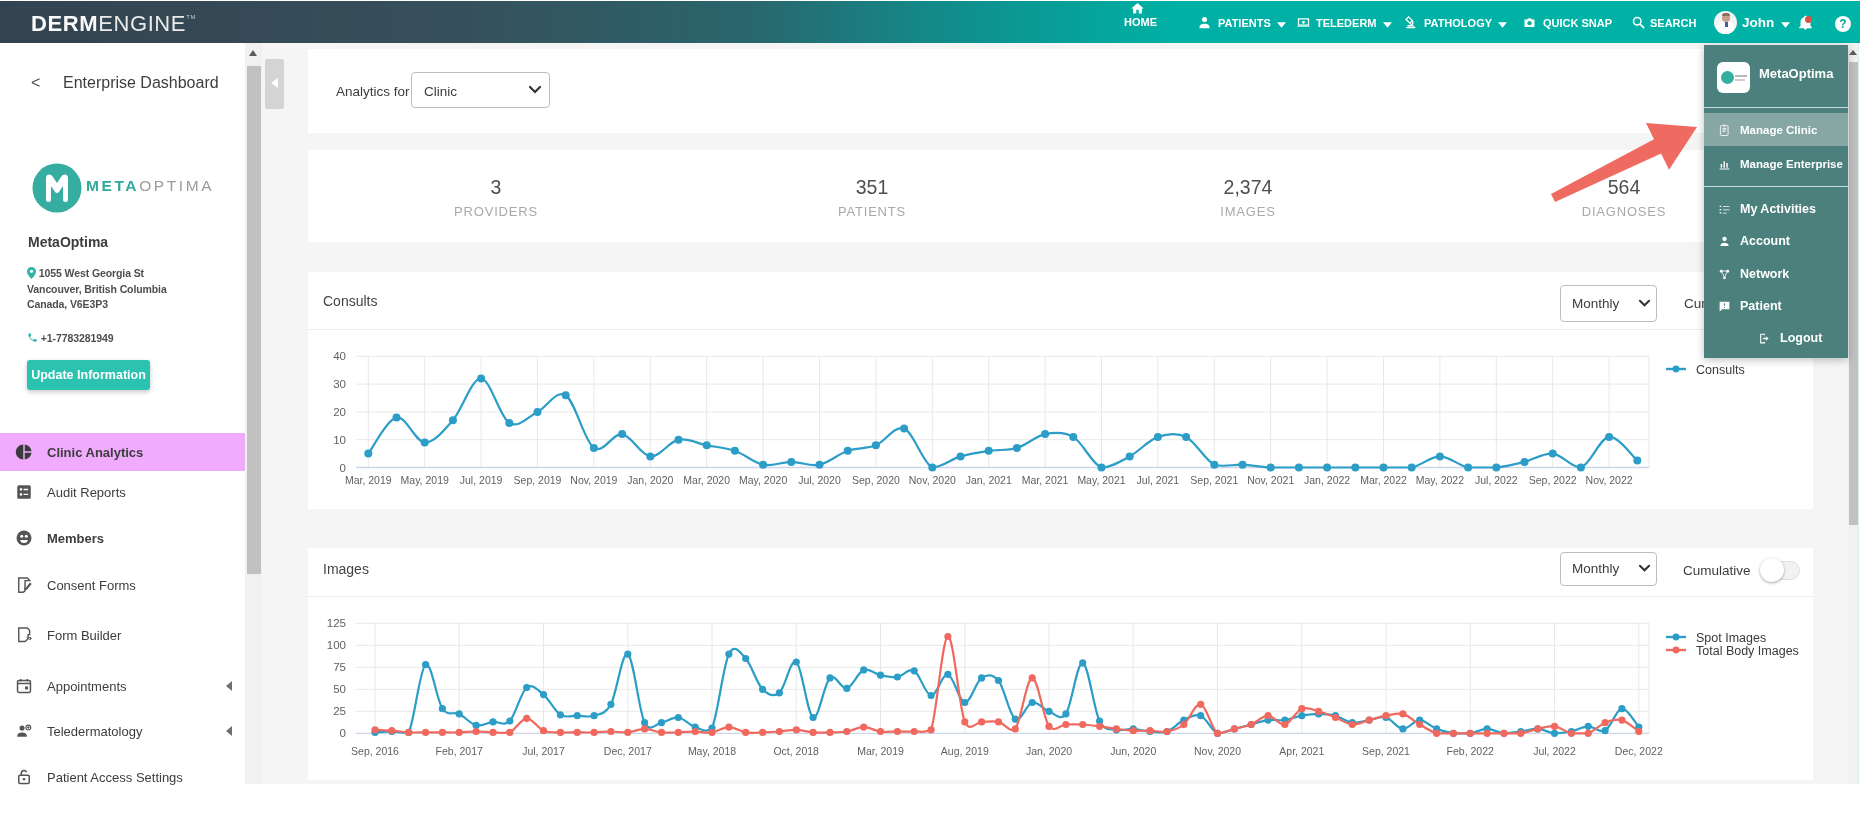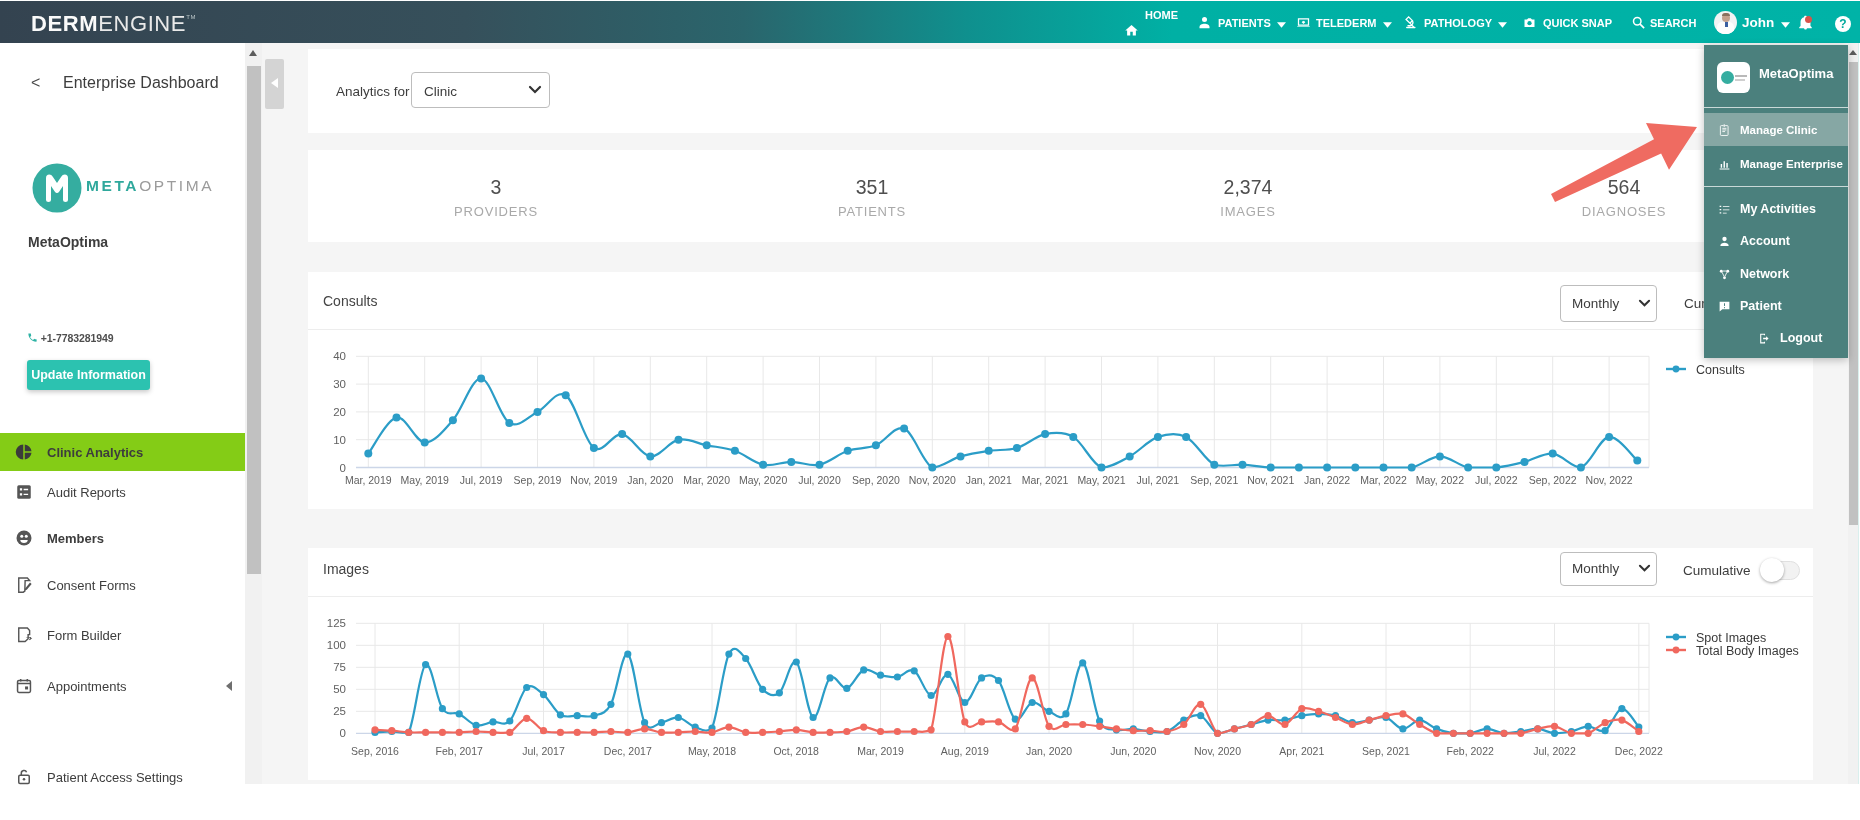--- a/index.html
+++ b/index.html
@@ -9,21 +9,21 @@
 <body>
 <div class="abs" style="left:0;top:0;width:1860px;height:820px;background:#fff;">
 
   <div class="abs" style="left:262px;top:43px;width:1598px;height:741px;background:#f5f5f5;"></div>
 
   <div class="abs" style="left:0;top:1px;width:1860px;height:42px;
        background:linear-gradient(90deg,#344350 0%,#36505b 25%,#2a656c 40%,#0f908e 52%,#00b0a4 63%,#00b3a7 100%);">
     <div class="abs" style="left:31px;top:10px;font-size:22px;color:#fafafa;letter-spacing:.6px;">
       <span style="font-weight:700;">DERM</span><span style="font-weight:400;color:#e9e9e9;">ENGINE</span><span style="font-size:6px;vertical-align:12px;color:#b9c4c6;">TM</span>
     </div>
-    <div style="position:absolute;left:1124px;top:8px;height:43px;display:flex;">
+    <div style="position:absolute;left:1124px;top:0;height:43px;display:flex;align-items:center;flex-direction:column;">
         <span style="display:flex;align-items:center;margin-right:6px;">
           <svg width="15" height="15" viewBox="0 0 24 24">
             <path d="M12 3 2 12h3v8h5v-6h4v6h5v-8h3z" fill="#ffffff"></path>
           </svg>
         </span>
         <span style="font-size:11px;font-weight:700;color:#fff;">HOME</span>
       </div>
       <div style="position:absolute;left:1197px;top:0;height:43px;display:flex;align-items:center;">
         <span style="display:flex;align-items:center;margin-right:6px;">
           <svg width="15" height="15" viewBox="0 0 24 24">
@@ -103,28 +103,33 @@
     <div class="abs" style="left:31px;top:31px;font-size:16px;color:#4a4a4a;">&lt;</div>
     <div class="abs" style="left:63px;top:31px;font-size:16px;color:#3d3d3d;white-space:nowrap;">Enterprise Dashboard</div>
     <div class="abs" style="left:32px;top:119px;"><svg width="50" height="52" viewBox="0 0 50 52">
           <circle cx="25" cy="26" r="24.5" fill="#35ada0"></circle>
           <path d="M14 38 V16 q0-3.5 3.3-3.5 q2.2 0 3.5 2.2 L25 21l4.2-6.3 q1.3-2.2 3.5-2.2 Q36 12.5 36 16 v22 q0 2-2.5 2t-2.5-2 V24l-3.7 5.4q-2.3 3-4.6 0L19 24 v14 q0 2-2.5 2T14 38z" fill="#fff"></path>
         </svg></div>
     <div class="abs" style="left:86px;top:134px;font-size:15.5px;letter-spacing:2.6px;white-space:nowrap;">
       <span style="color:#2fa89c;font-weight:700;">META</span><span style="color:#9b9b9b;">OPTIMA</span>
     </div>
     <div class="abs" style="left:28px;top:191px;font-size:14px;font-weight:700;color:#3d3d3d;">MetaOptima</div>
+    <div class="abs" style="left:27px;top:223px;font-size:10.5px;font-weight:700;color:#4e4e4e;line-height:15.7px;letter-spacing:-.1px;">
+      <svg width="9" height="12" viewBox="0 0 24 32" style="vertical-align:-2px">
+          <path d="M12 0C5.4 0 0 5.4 0 12c0 9 12 20 12 20s12-11 12-20C24 5.4 18.6 0 12 0zm0 16a4.5 4.5 0 1 1 0-9 4.5 4.5 0 0 1 0 9z" fill="#2fb3a5"></path>
+        </svg> 1055 West Georgia St<br>Vancouver, British Columbia<br>Canada, V6E3P3
+    </div>
     <div class="abs" style="left:27px;top:289px;font-size:10.5px;font-weight:700;color:#4e4e4e;letter-spacing:-.1px;">
       <svg width="11" height="11" viewBox="0 0 24 24" style="vertical-align:-1px">
           <path d="M6.6 10.8c1.4 2.8 3.8 5.1 6.6 6.6l2.2-2.2c.3-.3.7-.4 1-.2 1.1.4 2.3.6 3.6.6.6 0 1 .4 1 1V20c0 .6-.4 1-1 1C10.6 21 3 13.4 3 4c0-.6.4-1 1-1h3.5c.6 0 1 .4 1 1 0 1.2.2 2.4.6 3.6.1.3 0 .7-.2 1z" fill="#2fb3a5"></path>
         </svg> +1-7783281949
     </div>
     <div class="abs" style="left:27px;top:317px;width:123px;height:30px;background:#2cc2b0;border-radius:3px;box-shadow:0 2px 5px rgba(0,0,0,.22);
          display:flex;align-items:center;justify-content:center;font-size:12.5px;font-weight:700;color:#fff;">Update Information</div>
-    <div style="position:absolute;left:0;top:390px;width:245px;height:38px;background:#84cc16;">
+    <div style="position:absolute;left:0;top:390px;width:245px;height:38px;background:#f0abfc;">
         <span style="position:absolute;left:15px;top:50%;margin-top:-9px;"><svg width="18" height="18" viewBox="0 0 24 24">
             <path d="M11 2a10 10 0 0 0 0 20zM13 2v9h9a10 10 0 0 0-9-9zM13 13v9a10 10 0 0 0 9-9z" fill="#3b3b3b"></path>
           </svg></span>
         <span style="position:absolute;left:47px;top:50%;transform:translateY(-50%);font-size:13px;font-weight:700;color:#3d3d3d;white-space:nowrap;">Clinic Analytics</span>
       </div>
       <div style="position:absolute;left:0;top:430px;width:245px;height:38px;">
         <span style="position:absolute;left:15px;top:50%;margin-top:-9px;"><svg width="18" height="18" viewBox="0 0 24 24">
             <rect x="3" y="3" width="18" height="18" rx="2" fill="#555"></rect>
             <path d="M6.5 7h3v3h-3zM6.5 13.5h3v3h-3zM11.5 7.8h6v1.8h-6zM11.5 14.3h6v1.8h-6z" fill="#fff"></path>
           </svg></span>
@@ -153,20 +158,30 @@
           </svg></span>
         <span style="position:absolute;left:47px;top:50%;transform:translateY(-50%);font-size:13px;font-weight:400;color:#3d3d3d;white-space:nowrap;">Form Builder</span>
       </div>
       <div style="position:absolute;left:0;top:624px;width:245px;height:38px;padding-left:32px;">
         <span style="position:absolute;left:15px;top:50%;margin-top:-9px;"><svg width="18" height="18" viewBox="0 0 24 24">
             <rect x="3.4" y="4.6" width="17.2" height="16" rx="1.8" fill="none" stroke="#555" stroke-width="2"></rect>
             <path d="M3.8 8.6h16.4M7.6 2.6v3.4M16.4 2.6v3.4" stroke="#555" stroke-width="2"></path>
             <rect x="13.4" y="12.6" width="4" height="4" fill="#555"></rect>
           </svg></span>
         <span style="position:absolute;left:47px;top:50%;transform:translateY(-50%);font-size:13px;font-weight:400;color:#3d3d3d;white-space:nowrap;">Appointments</span>
+        <span style="position:absolute;right:13px;top:50%;margin-top:-5px;width:0;height:0;border-top:5px solid transparent;border-bottom:5px solid transparent;border-right:6px solid #6f6f6f;"></span>
+      </div>
+      <div style="position:absolute;left:0;top:669px;width:245px;height:38px;">
+        <span style="position:absolute;left:15px;top:50%;margin-top:-9px;"><svg width="18" height="18" viewBox="0 0 24 24">
+            <circle cx="9.4" cy="8" r="3.4" fill="#555"></circle>
+            <path d="M3 19.6v-1.2c0-2.8 3.2-4.4 6.4-4.4s6.4 1.6 6.4 4.4v1.2z" fill="#555"></path>
+            <circle cx="17.8" cy="7.4" r="3.2" fill="none" stroke="#555" stroke-width="1.5"></circle>
+            <path d="M17.8 5.8v3.2M16.2 7.4h3.2" stroke="#555" stroke-width="1.4"></path>
+          </svg></span>
+        <span style="position:absolute;left:47px;top:50%;transform:translateY(-50%);font-size:13px;font-weight:400;color:#3d3d3d;white-space:nowrap;">Teledermatology</span>
         <span style="position:absolute;right:13px;top:50%;margin-top:-5px;width:0;height:0;border-top:5px solid transparent;border-bottom:5px solid transparent;border-right:6px solid #6f6f6f;"></span>
       </div>
       <div style="position:absolute;left:0;top:715px;width:245px;height:38px;">
         <span style="position:absolute;left:15px;top:50%;margin-top:-9px;"><svg width="18" height="18" viewBox="0 0 24 24">
             <rect x="5" y="9.6" width="14" height="11" rx="1.6" fill="none" stroke="#555" stroke-width="2"></rect>
             <path d="M8.4 9.4V7a3.6 3.6 0 0 1 7-1.2" fill="none" stroke="#555" stroke-width="2"></path>
             <circle cx="12" cy="15" r="1.7" fill="#555"></circle>
           </svg></span>
         <span style="position:absolute;left:47px;top:50%;transform:translateY(-50%);font-size:13px;font-weight:400;color:#3d3d3d;white-space:nowrap;">Patient Access Settings</span>
       </div>

